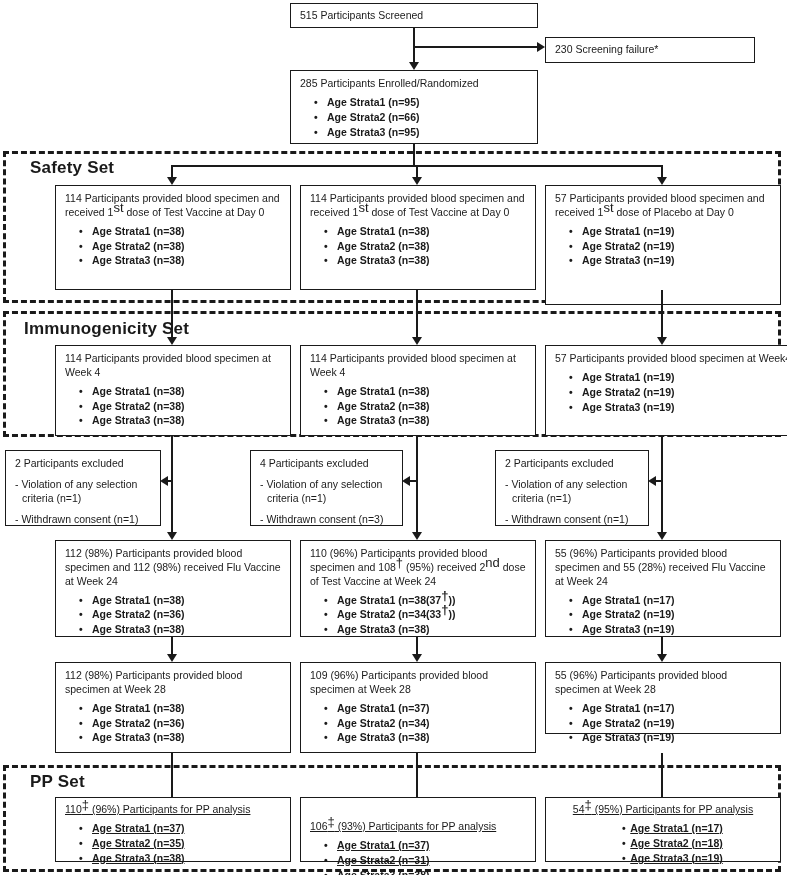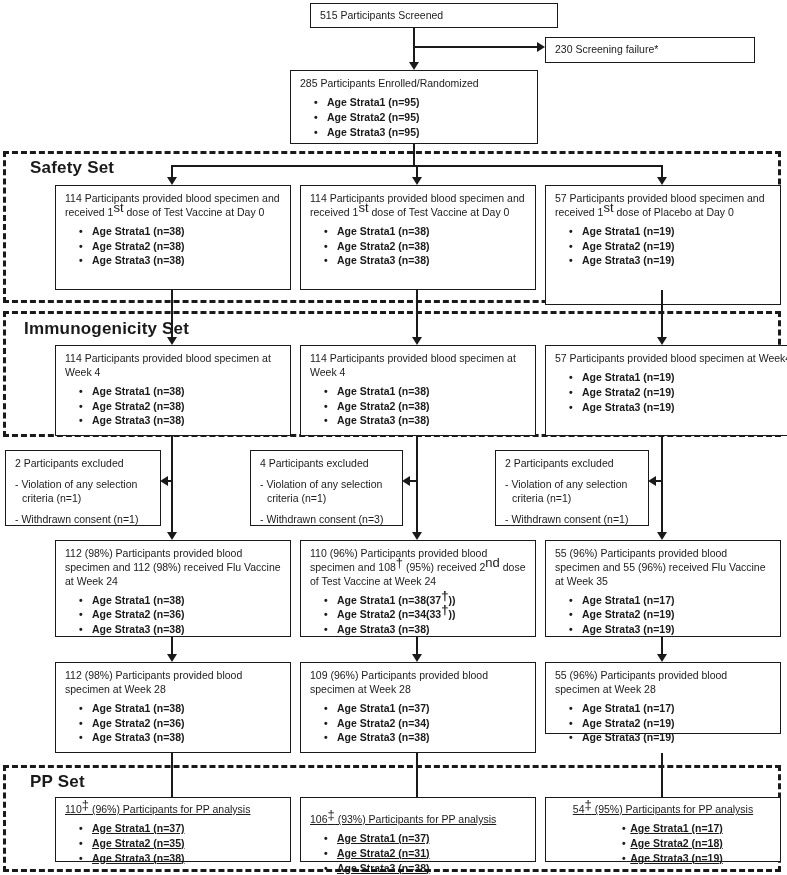--- a/index.html
+++ b/index.html
@@ -29,33 +29,33 @@
 
   <div class="section" style="left:3px;top:151px;width:778px;height:152px;"></div>
   <div class="section-label" style="left:30px;top:158px;">Safety Set</div>
 
   <div class="section" style="left:3px;top:311px;width:778px;height:126px;"></div>
   <div class="section-label" style="left:24px;top:319px;">Immunogenicity Set</div>
 
   <div class="section" style="left:3px;top:765px;width:778px;height:107px;"></div>
   <div class="section-label" style="left:30px;top:772px;">PP Set</div>
 
-  <div class="node" style="left:290px;top:3px;width:248px;height:25px;padding-top:5px;margin-left:20px;">
+  <div class="node" style="left:290px;top:3px;width:248px;height:25px;padding-top:5px;">
     <div class="box-title">515 Participants Screened</div>
   </div>
 
   <div class="node" style="left:545px;top:37px;width:210px;height:26px;padding-top:5px;">
     <div class="box-title">230 Screening failure*</div>
   </div>
 
   <div class="node" style="left:290px;top:70px;width:248px;height:74px;">
     <div class="box-title">285 Participants Enrolled/Randomized</div>
     <ul class="bullets">
       <li>Age Strata1 (n=95)</li>
-      <li>Age Strata2 (n=95)</li>
+      <li>Age Strata2 (n=66)</li>
       <li>Age Strata3 (n=95)</li>
     </ul>
   </div>
 
   <div class="node" style="left:55px;top:185px;width:236px;height:105px;">
     <div class="box-title">114 Participants provided blood specimen and received 1<sup>st</sup> dose of Test Vaccine at Day 0</div>
     <ul class="bullets">
       <li>Age Strata1 (n=38)</li>
       <li>Age Strata2 (n=38)</li>
       <li>Age Strata3 (n=38)</li>
@@ -129,21 +129,21 @@
   </div>
   <div class="node" style="left:300px;top:540px;width:236px;height:97px;">
     <div class="box-title">110 (96%) Participants provided blood specimen and 108<sup>†</sup> (95%) received 2<sup>nd</sup> dose of Test Vaccine at Week 24</div>
     <ul class="bullets">
       <li>Age Strata1 (n=38(37<sup>†</sup>))</li>
       <li>Age Strata2 (n=34(33<sup>†</sup>))</li>
       <li>Age Strata3 (n=38)</li>
     </ul>
   </div>
   <div class="node" style="left:545px;top:540px;width:236px;height:97px;">
-    <div class="box-title">55 (96%) Participants provided blood specimen and 55 (96%) received Flu Vaccine at Week 35</div>
+    <div class="box-title">55 (96%) Participants provided blood specimen and 55 (28%) received Flu Vaccine at Week 24</div>
     <ul class="bullets">
       <li>Age Strata1 (n=17)</li>
       <li>Age Strata2 (n=19)</li>
       <li>Age Strata3 (n=19)</li>
     </ul>
   </div>
 
   <div class="node" style="left:55px;top:662px;width:236px;height:91px;">
     <div class="box-title">112 (98%) Participants provided blood specimen at Week 28</div>
     <ul class="bullets">
@@ -170,21 +170,21 @@
   </div>
 
   <div class="node pp-node" style="left:55px;top:797px;width:236px;height:65px;padding-top:5px;">
     <div class="box-title">110<sup>‡</sup> (96%) Participants for PP analysis</div>
     <ul class="bullets">
       <li>Age Strata1 (n=37)</li>
       <li>Age Strata2 (n=35)</li>
       <li>Age Strata3 (n=38)</li>
     </ul>
   </div>
-  <div class="node pp-node" style="left:300px;top:797px;width:236px;height:65px;padding-top:15px;">
+  <div class="node pp-node" style="left:300px;top:797px;width:236px;height:65px;padding-top:22px;">
     <div class="box-title">106<sup>‡</sup> (93%) Participants for PP analysis</div>
     <ul class="bullets">
       <li>Age Strata1 (n=37)</li>
       <li>Age Strata2 (n=31)</li>
       <li>Age Strata3 (n=38)</li>
     </ul>
   </div>
   <div class="node pp-node" style="left:545px;top:797px;width:236px;height:65px;padding-top:5px;text-align:center;">
     <div class="box-title">54<sup>‡</sup> (95%) Participants for PP analysis</div>
     <ul class="bullets">

